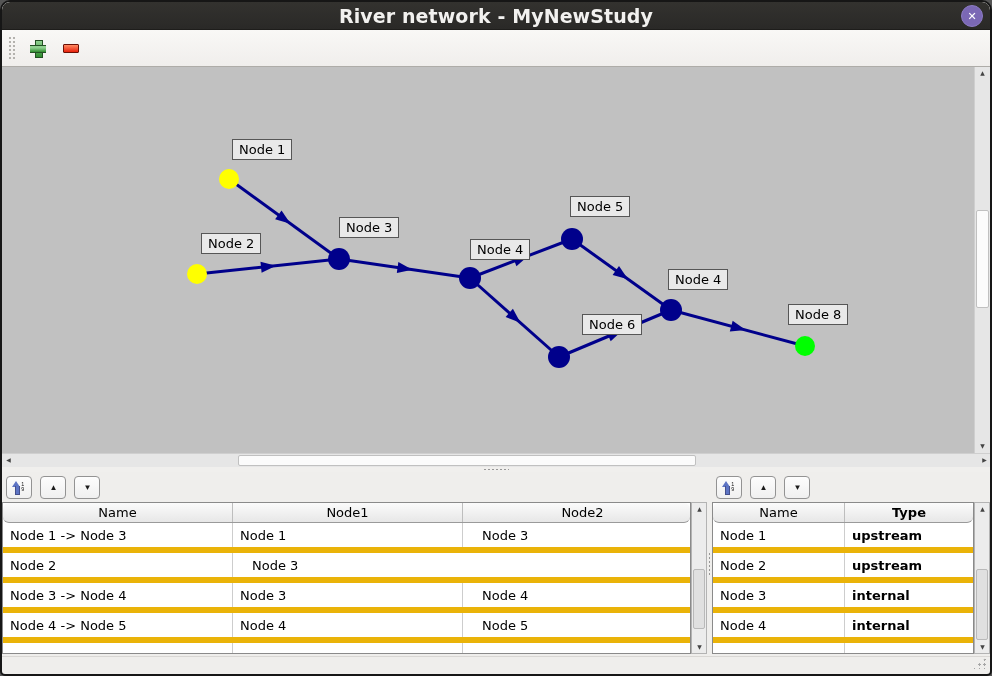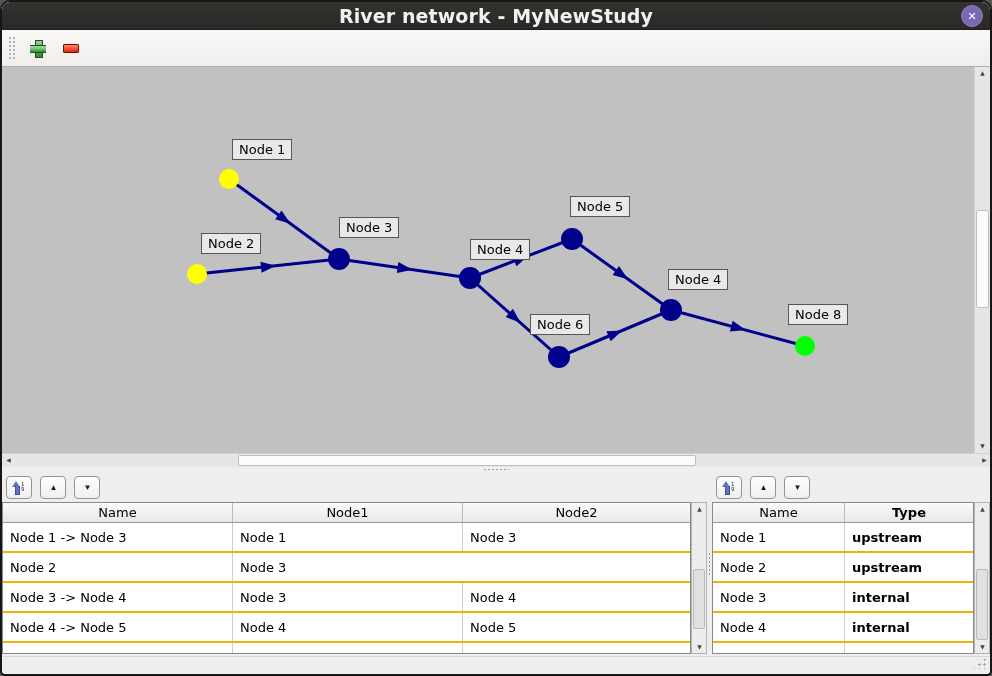--- a/index.html
+++ b/index.html
@@ -70,29 +70,29 @@
   .sa{position:relative;width:9px;height:13px;}
   .sa::before{content:"";position:absolute;left:0;top:0;border-left:4.5px solid transparent;
     border-right:4.5px solid transparent;border-bottom:6px solid #5d74c4;}
   .sa::after{content:"";position:absolute;left:3px;top:5px;width:3px;height:8px;background:#5d74c4;
     border:1px solid #44508c;border-top:none;}
   .sort-nums{display:flex;flex-direction:column;font-size:9px;line-height:1;color:#111;
     transform:scale(.6);transform-origin:left center;width:6px;}
   
   .table-wrap{position:relative;flex:1;margin-bottom:2px;}
   .table{position:absolute;left:0;top:0;right:16px;bottom:0;border:1px solid #8a8a8a;background:#fff;overflow:hidden;}
-  .thead{display:flex;height:20px;background:linear-gradient(#fbfbfb,#e7e7e7);border-bottom:1px solid #9a9a9a;}
+  .thead{display:flex;height:20px;background:linear-gradient(#fbfbfb,#e7e7e7);border-bottom:1px solid #9a9a9a;border-radius:6px;}
   .th{display:flex;align-items:center;justify-content:center;font-size:13px;color:#000;
     border-right:1px solid #bdbdbd;}
-  .tr{display:flex;height:30px;border-bottom:2px solid #eab308;background:#fff;}
+  .tr{display:flex;height:30px;border-bottom:6px solid #eab308;background:#fff;}
   .td{display:flex;align-items:center;padding-left:7px;font-size:13px;color:#000;border-right:1px solid #cdcdcd;
     overflow:hidden;white-space:nowrap;}
   .pane-left .c0{width:230px;}
   .pane-left .c1{width:230px;}
-  .pane-left .c2{flex:1;border-right:none;}
+  .pane-left .c2{flex:1;border-right:none;margin-left:12px;}
   .pane-right .c0{width:132px;}
   .pane-right .c1{flex:1;border-right:none;font-weight:bold;}
   .t-vscroll{position:absolute;right:0;top:0;bottom:0;width:16px;background:#ececec;border:1px solid #b3b3b3;}
   .t-vscroll .sb-up{top:0;left:0;right:0;height:12px;background:#ececec;}
   .t-vscroll .sb-down{bottom:0;left:0;right:0;height:12px;background:#ececec;}
   .t-thumb{position:absolute;left:1px;right:1px;background:#e0e0e0;border:1px solid #b9b9b9;border-radius:2px;}
   .t-thumb.left-t{top:66px;height:60px;}
   .t-thumb.right-t{top:66px;height:71px;}
   
   .statusbar{height:15px;background:#efeeec;border-top:1px solid #d9d7d4;position:relative;}
@@ -165,21 +165,21 @@
           <circle cx="557" cy="290" r="11" fill="#00008b"></circle>
           <circle cx="669" cy="243" r="11" fill="#00008b"></circle>
           <circle cx="803" cy="279" r="10" fill="#00ff00"></circle>
         </svg>
       <div id="labels">
           <div class="node-label" style="left: 230px; top: 72px;">Node 1</div>
           <div class="node-label" style="left: 199px; top: 166px;">Node 2</div>
           <div class="node-label" style="left: 337px; top: 150px;">Node 3</div>
           <div class="node-label" style="left: 468px; top: 172px;">Node 4</div>
           <div class="node-label" style="left: 568px; top: 129px;">Node 5</div>
-          <div class="node-label" style="left: 528px; top: 247px;">Node 6</div>
+          <div class="node-label" style="left: 580px; top: 247px;">Node 6</div>
           <div class="node-label" style="left: 666px; top: 202px;">Node 4</div>
           <div class="node-label" style="left: 786px; top: 237px;">Node 8</div>
         </div>
     </div>
     <div class="vscroll">
       <div class="sb-arrow sb-up">
           <span>▲</span>
         </div>
       <div class="thumb"></div>
       <div class="sb-arrow sb-down">

